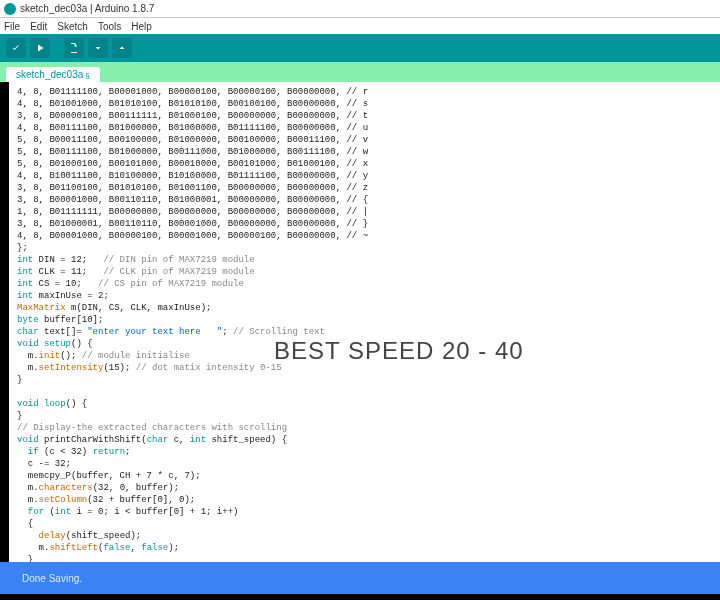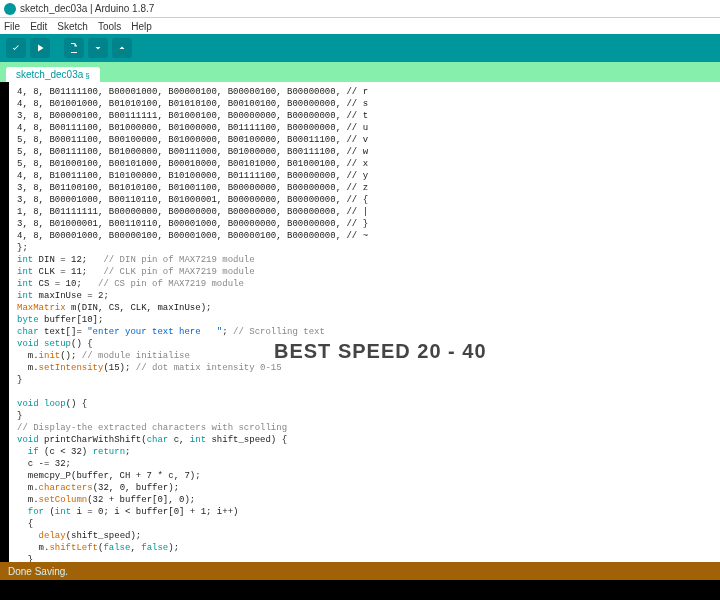--- a/index.html
+++ b/index.html
@@ -17,22 +17,22 @@
 .tab-caret { font-size: 8px; margin-left: 2px; color: #00979C; }
 .editor { background: #fff; height: 480px; overflow: hidden; position: relative; padding: 4px 8px; font-family: Consolas, "Courier New", monospace; font-size: 9px; line-height: 12px; color: #222; margin-left: 9px; }
 .editor pre { white-space: pre; font-family: inherit; }
 .c-kw { color: #00979C; }
 .c-type { color: #00979C; }
 .c-str { color: #0066CC; }
 .c-cmt { color: #888; }
 .c-mm { color: #CC6600; }
 .c-fn { color: #CC6600; }
 .red-line { border-bottom: 1.5px solid #D20000; display: inline-block; padding-bottom: 0; }
-.overlay-text { position: absolute; left: 265px; top: 263px; font-size: 20px; font-weight: 700; color: #444; letter-spacing: 1px; font-family: "Segoe UI", Arial, sans-serif; }
-.status-bar { background: #a16207; height: 18px; display: flex; align-items: center; padding: 0 8px; color: #d4f0f0; font-size: 10px; }
+.overlay-text { position: absolute; left: 265px; top: 263px; font-size: 24px; font-weight: 400; color: #444; letter-spacing: 1px; font-family: "Segoe UI", Arial, sans-serif; }
+.status-bar { background: #3b82f6; height: 32px; display: flex; align-items: center; padding: 0 22px; color: #d4f0f0; font-size: 10px; }
 .console { background: #000; height: 20px; }
 </style>
 </head>
 <body>
 
 <div class="title-bar">
   <div class="logo"></div>
   <span class="title">sketch_dec03a | Arduino 1.8.7</span>
 </div>
 

